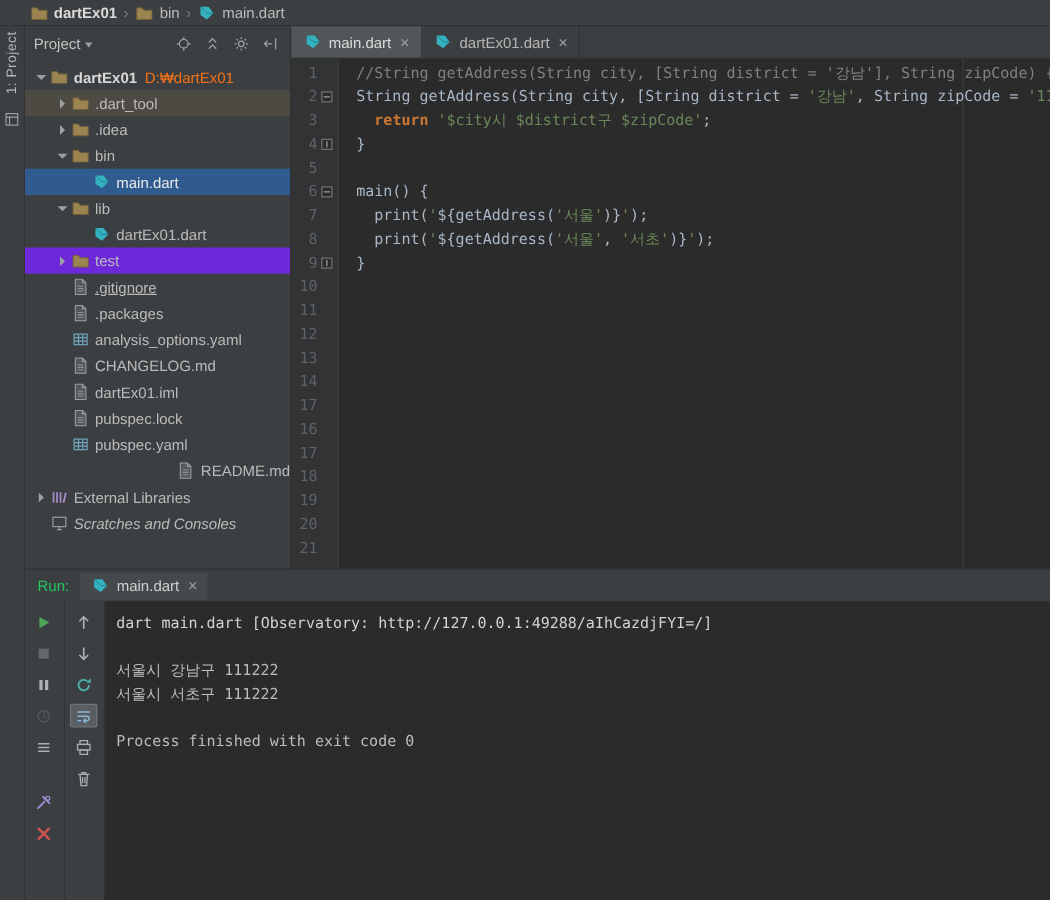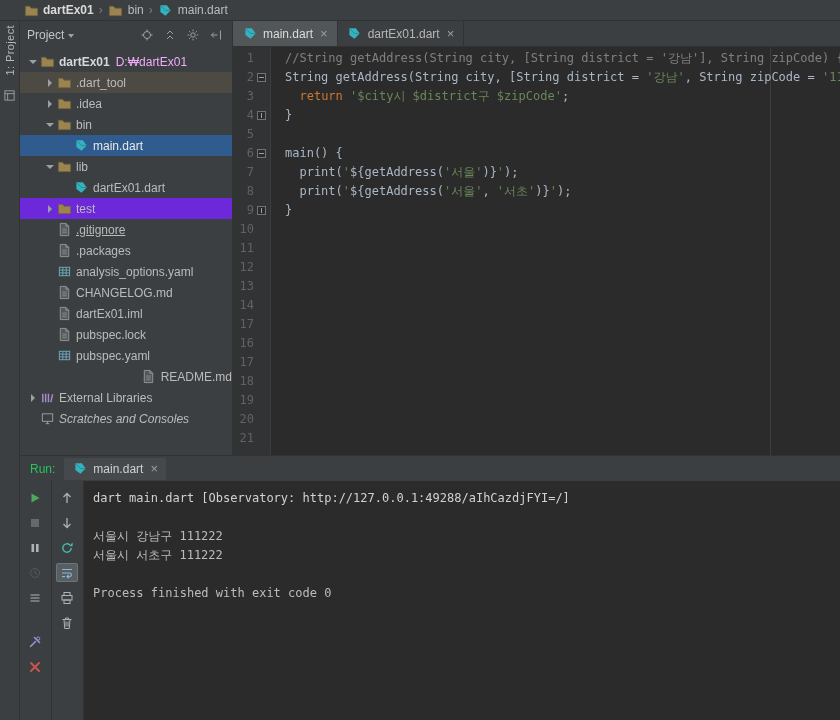--- a/index.html
+++ b/index.html
@@ -35,41 +35,41 @@
 .tree-row{height:21px;display:flex;align-items:center;white-space:nowrap}
 .tree-row.selected{background:#2f5b8e}
 .tree-row.selected .tree-label{color:#e8e8e8}
 .tree-row.excluded{background:#4c4a43}
 .tree-row.testsrc{background:#6d28d9}
 .chev{width:13px;height:21px;display:flex;align-items:center;justify-content:center;flex:none}
 .tri-right{width:0;height:0;border-left:4px solid #9da0a3;border-top:4px solid transparent;border-bottom:4px solid transparent}
 .tri-down{width:0;height:0;border-top:4px solid #9da0a3;border-left:4px solid transparent;border-right:4px solid transparent}
 .tree-label{margin-left:4px;color:#bbbbbb}
 .tree-label.bold{font-weight:bold;color:#d8d8d8}
-.tree-suffix{margin-left:6px;color:#f0abfc}
+.tree-suffix{margin-left:6px;color:#f97316}
 
 
 #editor-col{flex:1;display:flex;flex-direction:column;min-width:0;background:#2b2b2b}
 #tab-bar{height:26px;flex:none;background:#3c3f41;border-bottom:1px solid #323232;display:flex}
 .tab{display:flex;align-items:center;gap:5px;padding:0 9px;border-right:1px solid #323232;color:#b6b6b6}
 .tab.active{background:#515658;color:#dcdcdc}
 .tab-close{color:#9da0a3;font-size:13px;margin-left:2px}
 #editor{flex:1;display:flex;font-family:"DejaVu Sans Mono","Liberation Mono",monospace;font-size:12px;line-height:19px;min-height:0}
 #gutter{width:38px;flex:none;background:#313335;border-right:1px solid #3b3e40;color:#606366;padding-top:2px}
 .gutter-line{height:19px;display:flex;align-items:center}
 .lnum{width:21px;text-align:right;flex:none}
 .lfold{width:15px;height:19px;display:flex;align-items:center;justify-content:center;flex:none}
 .fold-box{width:9px;height:9px;border:1px solid #707476;background:#2b2b2b;position:relative}
 .fold-box.open:after{content:"";position:absolute;left:1px;right:1px;top:3px;height:1px;background:#9da0a3}
 .fold-box.close:after{content:"";position:absolute;left:3px;top:1px;bottom:1px;width:1px;background:#9da0a3}
 #code{flex:1;position:relative;padding:2px 0 0 14px;overflow:hidden}
 #margin-guide{position:absolute;left:499px;top:0;bottom:0;width:1px;background:#393e41}
 .code-line{height:19px;white-space:pre;position:relative;z-index:1}
 .c-pln{color:#a9b7c6}
-.c-kw{color:#cc7832;font-weight:normal}
+.c-kw{color:#cc7832;font-weight:bold}
 .c-str{color:#6a8759}
 .c-com{color:#808080}
 
 
 #run-panel{height:265px;flex:none;border-top:1px solid #323232;background:#3c3f41;display:flex;flex-direction:column}
 #run-tabbar{height:25px;flex:none;display:flex;align-items:center;padding-left:10px;gap:9px}
 #run-label{color:#22c55e}
 #run-tab{display:flex;align-items:center;gap:5px;padding:3px 8px;background:#45494b;border-radius:2px 2px 0 0;color:#d0d0d0}
 #run-body{flex:1;display:flex;min-height:0}
 #run-toolbar{width:64px;flex:none;background:#3c3f41;border-right:1px solid #323232;display:flex;align-items:stretch}

